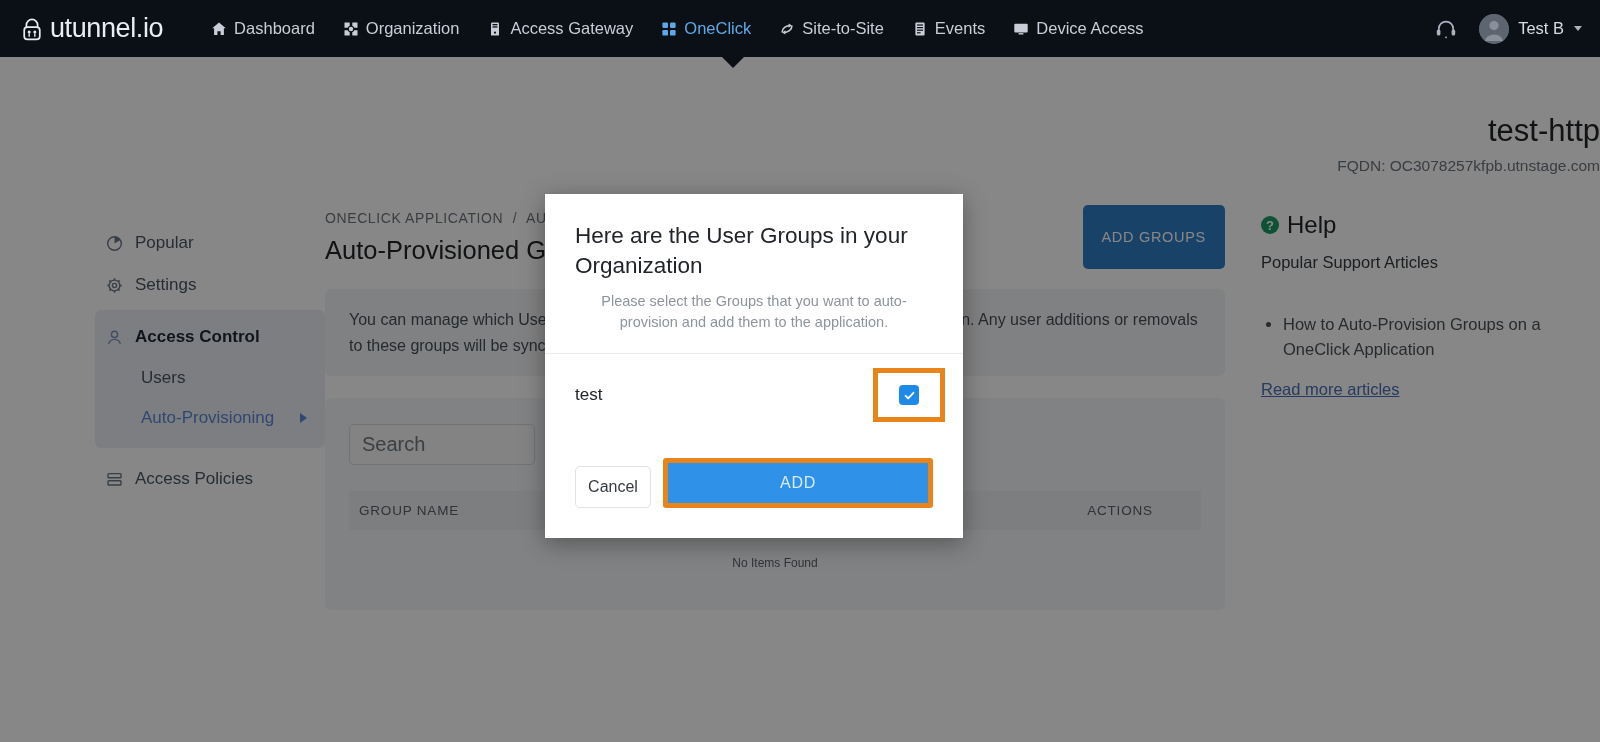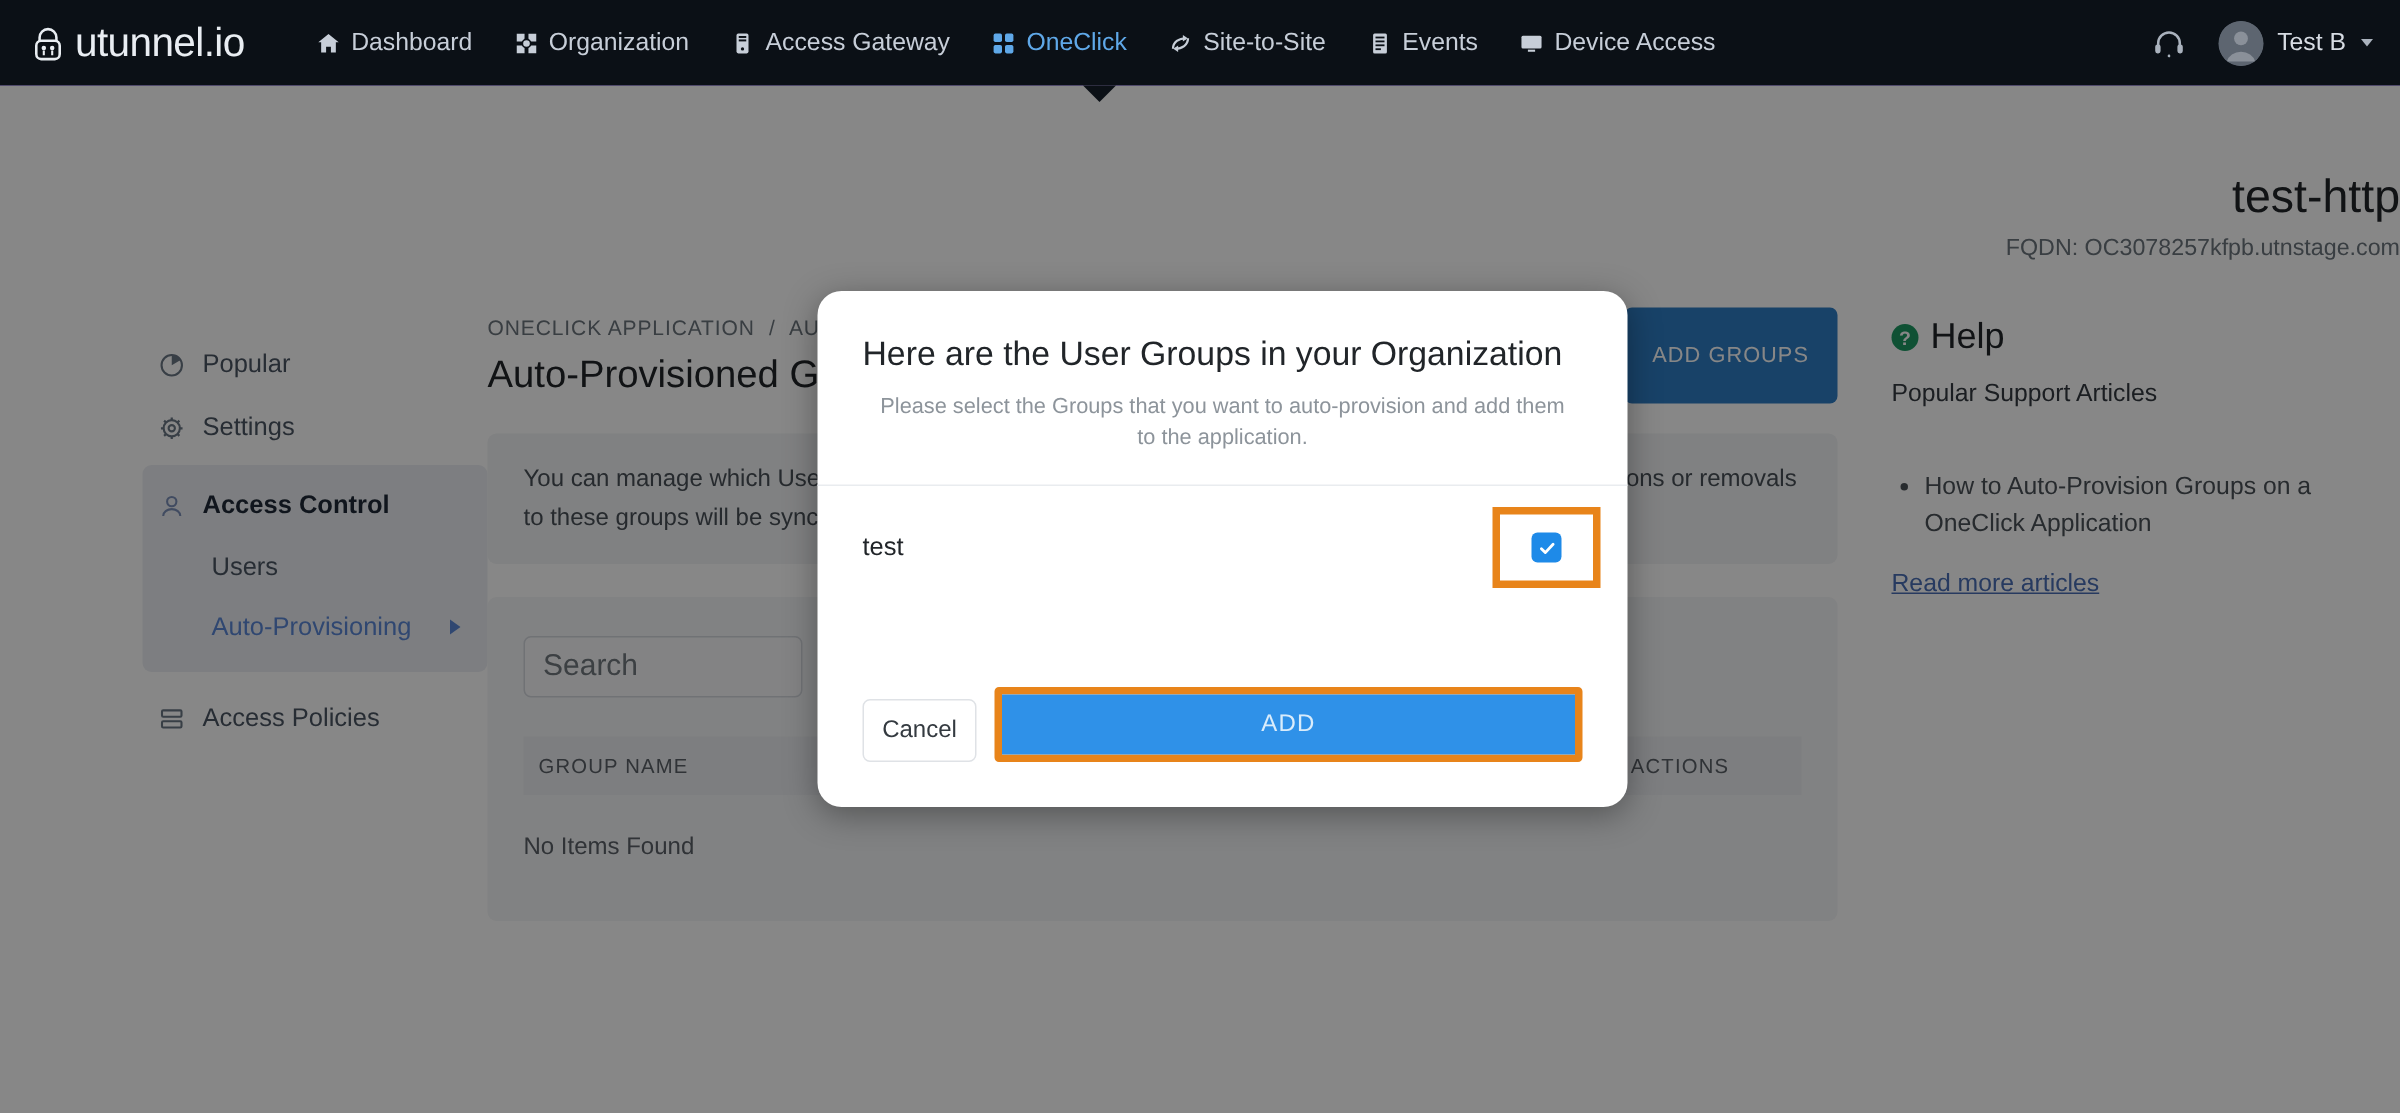--- a/index.html
+++ b/index.html
@@ -9,21 +9,21 @@
     height: 742px;
     overflow: hidden;
     font-family: "Liberation Sans", sans-serif;
     background: #ffffff;
   }
 
   #app {
     position: relative;
     width: 1600px;
     height: 742px;
-    background: #8b5cf6;
+    background: #be185d;
   }
 
   
   .topnav {
     position: absolute;
     top: 0; left: 0;
     width: 1600px;
     height: 57px;
     background: #0b1016;
     display: flex;
@@ -223,21 +223,22 @@
     margin-top: 26px;
     padding: 12px 6px;
     background: #eceef1;
     font-size: 13.5px;
     letter-spacing: 0.8px;
     color: #5b6168;
   }
   .th-group { flex: 1 1 auto; padding-left: 4px; }
   .th-actions { width: 150px; text-align: center; }
   .tbl-empty {
-    font-size: 16px;
+    text-align: center;
+    font-size: 12px;
     color: #5b6168;
     padding-top: 26px;
   }
 
   
   .help {
     width: 300px;
     flex: 0 0 300px;
     margin-left: 36px;
     padding-top: 6px;
@@ -268,24 +269,24 @@
     color: #4a6fb5;
     text-decoration: underline;
     cursor: pointer;
   }
 
   
   .modal {
     position: absolute;
     left: 545px;
     top: 194px;
-    width: 540px;
+    width: 418px;
     height: 344px;
     background: #ffffff;
-    border-radius: 16px;
+    border-radius: 0;
     box-shadow: 0 5px 22px rgba(0,0,0,0.35);
     z-index: 40;
     display: flex;
     flex-direction: column;
   }
   .modal-head { padding: 27px 30px 20px 30px; }
   .modal-title {
     font-size: 22.5px;
     color: #212529;
     line-height: 1.34;

